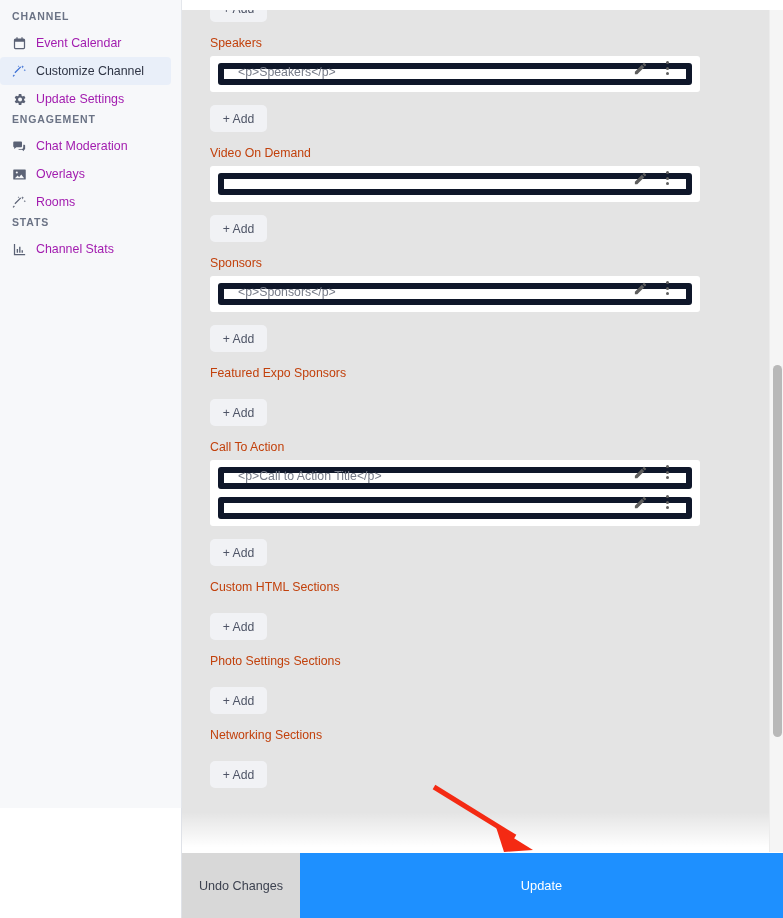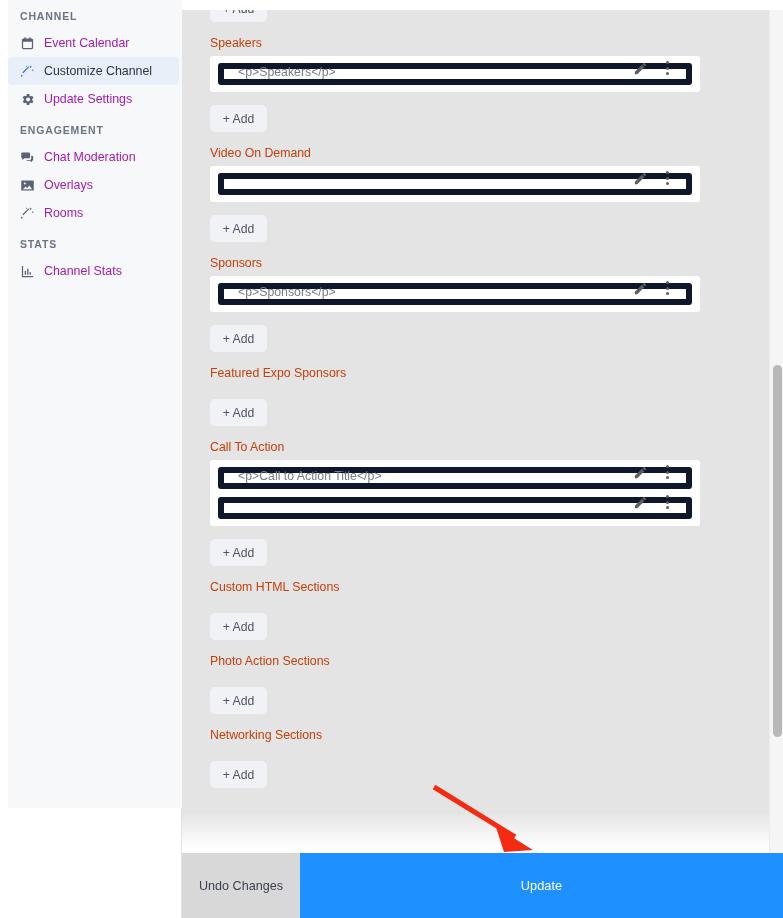--- a/index.html
+++ b/index.html
@@ -15,36 +15,36 @@
   #app {
     position: relative;
     width: 783px;
     height: 918px;
     background: #ffffff;
   }
 
   
   #sidebar {
     position: absolute;
-    left: 8px; top: 0;
+    left: 0; top: 0;
     width: 182px;
     height: 808px;
     background: #f7f8fa;
     border-right: 1px solid #e4e7ec;
     padding-top: 8px;
     overflow: hidden;
   }
 
   .nav-group-title {
     font-size: 10.5px;
     font-weight: bold;
     letter-spacing: 0.85px;
     color: #6b7385;
     padding: 0 0 0 12px;
-    margin-top: 11px;
+    margin-top: 0;
     margin-bottom: 7px;
     text-transform: uppercase;
   }
   .nav-group:first-child .nav-group-title { margin-top: 2px; }
 
   .nav-item {
     display: flex;
     align-items: center;
     height: 28px;
     padding-left: 12px;
@@ -460,21 +460,21 @@
           </div>
           <button class="add-btn">+ Add</button>
         </div>
 
         <div class="field-group">
           <div class="field-label">Custom HTML Sections</div>
           <button class="add-btn">+ Add</button>
         </div>
 
         <div class="field-group">
-          <div class="field-label">Photo Action Sections</div>
+          <div class="field-label">Photo Settings Sections</div>
           <button class="add-btn">+ Add</button>
         </div>
 
         <div class="field-group">
           <div class="field-label">Networking Sections</div>
           <button class="add-btn">+ Add</button>
         </div>
 
       </div>
 

